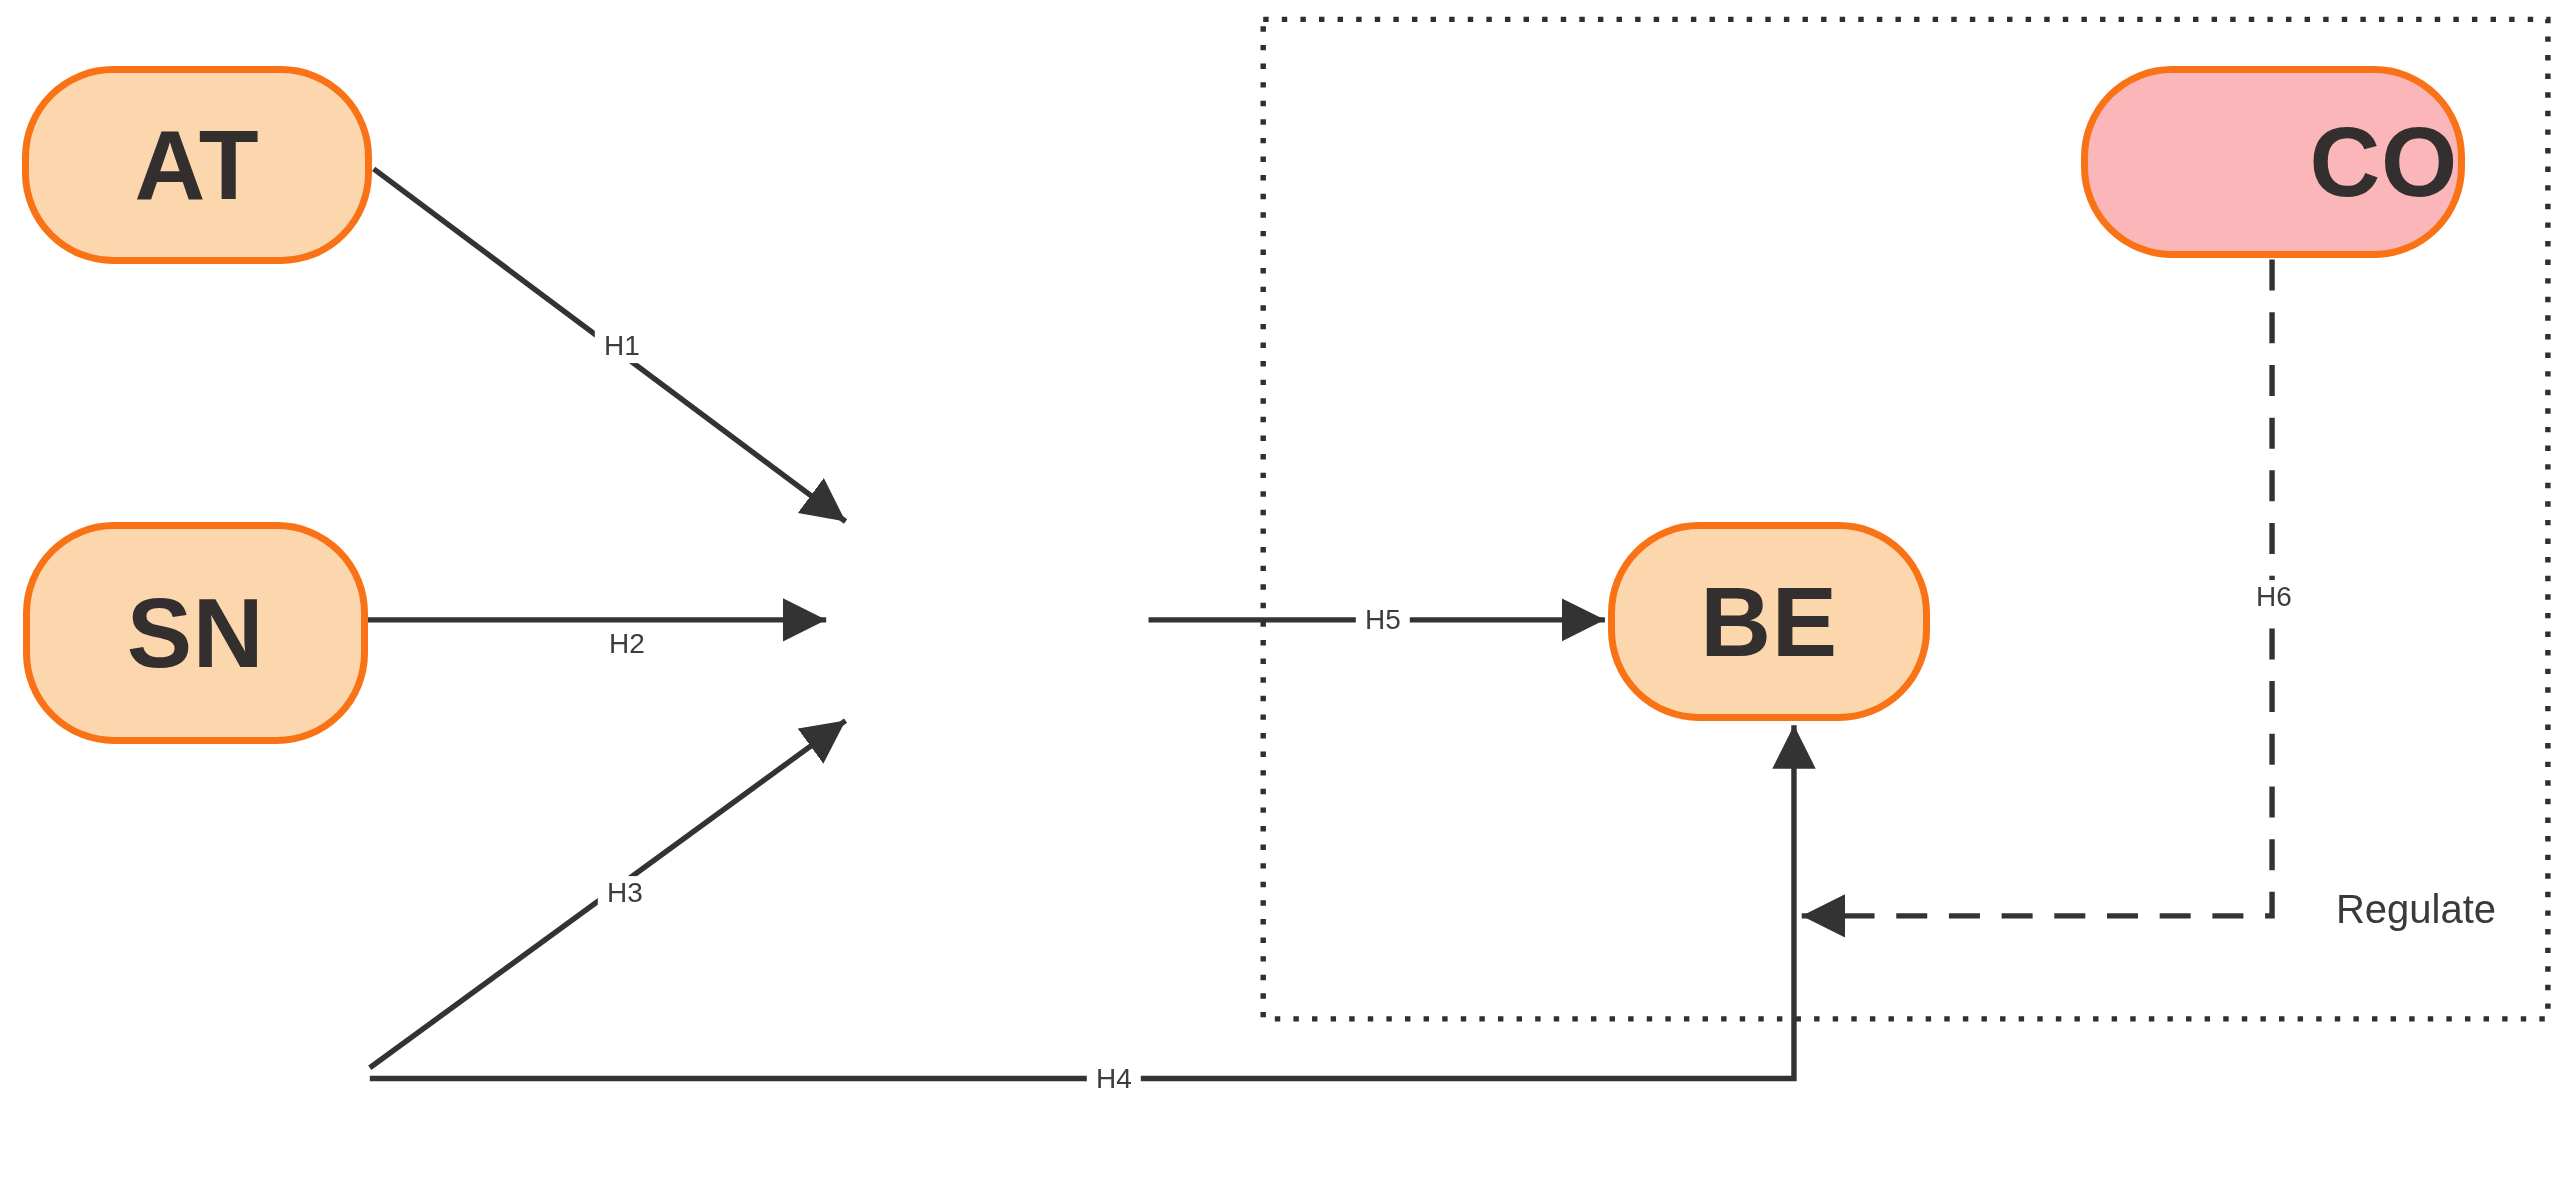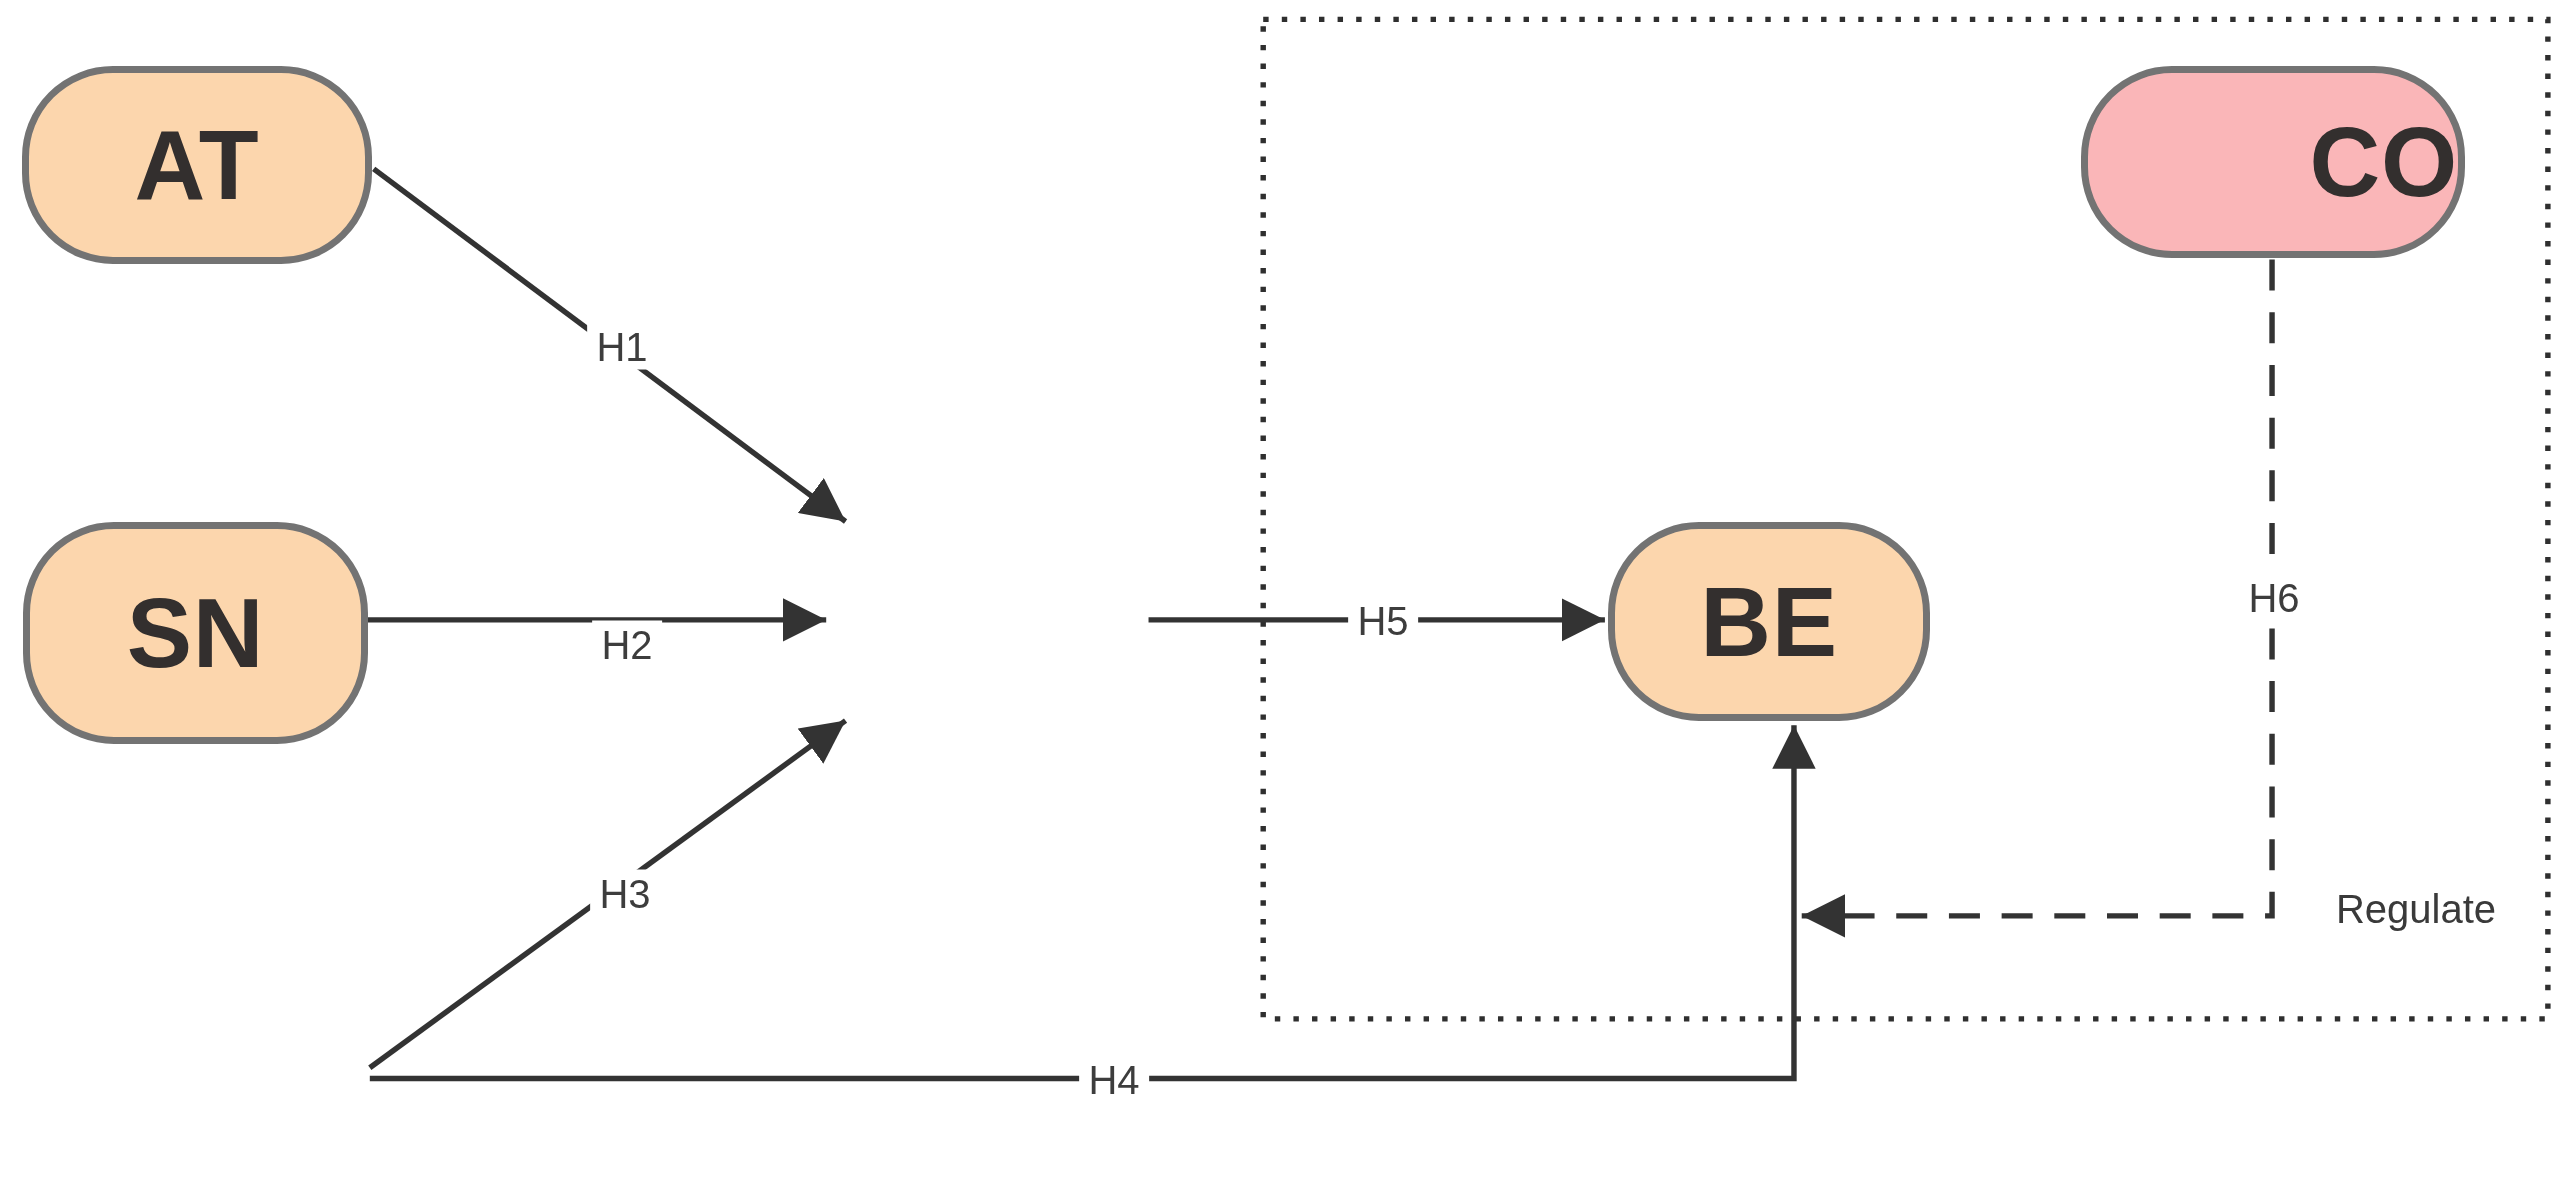--- a/index.html
+++ b/index.html
@@ -15,21 +15,21 @@
     position: absolute;
     left: 0; top: 0;
     width: 2576px; height: 1201px;
   }
   .node {
     position: absolute;
     box-sizing: border-box;
     display: flex;
     align-items: center;
     justify-content: center;
-    border: 7px solid #737373;
+    border: 7px solid #f97316;
     border-radius: 91px;
     font-weight: bold;
     font-size: 98px;
     letter-spacing: 0.8px;
     color: #332F2E;
     line-height: 1;
   }
   .node.peach { background: #FCD6AD; }
   .node.pink  { background: #FAB6B8; justify-content: flex-end; }
 
@@ -38,21 +38,21 @@
   .node-pbc { left: 23px;   top: 978px; width: 345px; height: 198px; }
   .node-bi  { left: 829px; top: 522px;  width: 318px; height: 199px; }
   .node-be  { left: 1608px; top: 522px;  width: 322px; height: 199px; }
   .node-co  { left: 2081px; top: 66px;   width: 384px; height: 192px; }
 
   .edge-label {
     position: absolute;
     transform: translate(-50%, -50%);
     background: #ffffff;
     padding: 1.5px 9.3px;
-    font-size: 40px;
+    font-size: 28px;
     color: #3D3D3D;
     line-height: 1.1;
     white-space: nowrap;
   }
   .lbl-h1 { left: 622px;  top: 346px; }
   .lbl-h2 { left: 627px;  top: 644px; }
   .lbl-h3 { left: 625px;  top: 893px; }
   .lbl-h4 { left: 1114px; top: 1079px; }
   .lbl-h5 { left: 1383px; top: 620px; }
   .lbl-h6 { left: 2274px; top: 597px; text-align: center; }

